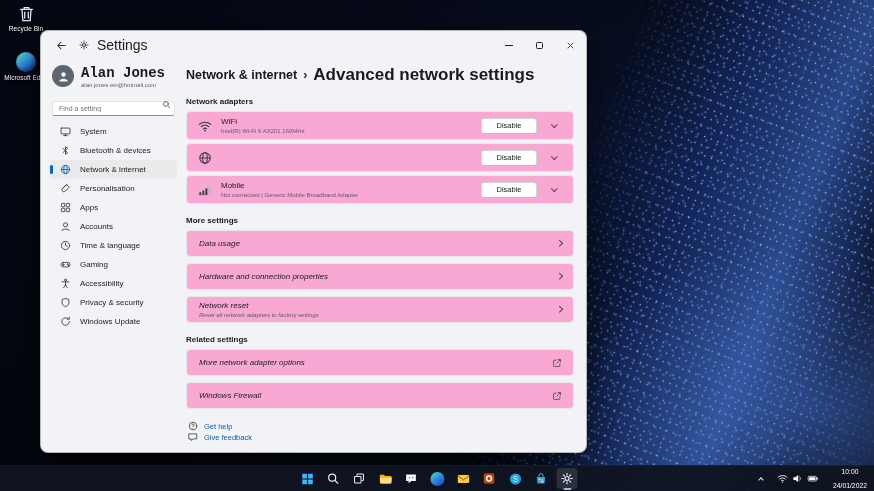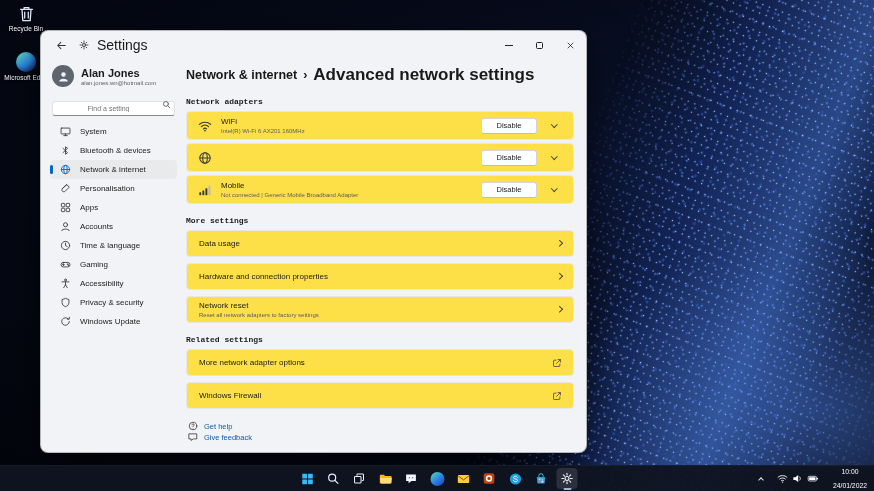--- a/index.html
+++ b/index.html
@@ -34,44 +34,44 @@
   .wtitle { font-size:14px; color:#1b1b1b; }
   .controls { position:absolute; right:0; top:0; height:28px; display:flex; }
   .controls button { width:31px; height:28px; border:none; background:transparent; display:flex; align-items:center; justify-content:center; color:#222; cursor:pointer; }
   .min-glyph { display:block; width:8px; height:1px; background:#222; }
   .max-glyph { display:block; width:7px; height:7px; border:1px solid #222; border-radius:1.5px; }
 
   
   .sidebar { position:absolute; left:0; top:28px; bottom:0; width:145px; padding:4px 9px 0; }
   .userrow { display:flex; align-items:center; gap:7px; height:26px; margin:0 2px 8px; cursor:pointer; }
   .avatar { width:22px; height:22px; border-radius:50%; background:#5d6570; display:flex; align-items:center; justify-content:center; flex:0 0 auto; }
-  .uname { font-size:11px; font-weight:700; color:#1b1b1b; }
+  .uname { font-size:14px; font-weight:700; color:#1b1b1b;font-family:Liberation Mono, monospace; }
   .uemail { font-size:6px; color:#5f5f5f; margin-top:1px; }
   .searchbox { position:relative; height:15px; margin:0 2px 10px; }
   .searchbox input { width:100%; height:100%; background:#fff; border:1px solid #e3e3e3; border-bottom:1px solid #898989;
-    border-radius:3px; font-size:7px; padding:0 16px 0 6px; color:#333; outline:none;text-align:center; }
+    border-radius:3px; font-size:7px; padding:0 16px 0 6px; color:#333; outline:none; }
   .searchbox input::placeholder { color:#757575; }
   .searchbox .mag { position:absolute; right:4px; top:3px; color:#555; }
   .nav { display:flex; flex-direction:column; }
   .navitem { position:relative; height:19px; display:flex; align-items:center; gap:9px; padding-left:10px; border-radius:4px; color:#3f3f3f; cursor:pointer; }
   .navitem span { font-size:8px; color:#1b1b1b; white-space:nowrap; }
   .navitem.sel { background:#e9eaec; }
   .navitem.sel::before { content:""; position:absolute; left:0; top:5px; bottom:5px; width:3px; border-radius:2px; background:#0067c0; }
   .navitem.sel { color:#0067c0; }
 
   
   .main { position:absolute; left:145px; top:28px; right:0; bottom:0; padding:6px 12px 0 0; overflow:hidden; }
   .crumbs { display:flex; align-items:center; gap:6px; margin-bottom:2px; }
   .crumb-parent { font-size:12.5px; font-weight:600; color:#1a1a1a; cursor:pointer; }
   .crumb-sep { font-size:12.5px; font-weight:600; color:#1a1a1a; }
   .crumb-cur { font-size:17px; font-weight:700; color:#1a1a1a; }
-  .sechead { font-size:8px; font-weight:700; color:#1b1b1b; margin:12px 0 5px;font-family:Liberation Mono, monospace; }
-  .card { background:#fde047; border:1px solid #e7e7e9; border-radius:4px; display:flex; align-items:center; padding:0 11px; cursor:pointer; }
+  .sechead { font-size:8px; font-weight:700; color:#1b1b1b; margin:12px 0 5px; }
+  .card { background:#f9a8d4; border:1px solid #e7e7e9; border-radius:4px; display:flex; align-items:center; padding:0 11px; cursor:pointer; }
   .adapter { height:29px; margin-bottom:3px; }
-  .srow { height:27px; margin-bottom:6px; }
+  .srow { height:27px; margin-bottom:6px;font-style:italic; }
   .card .txt { margin-left:9px; display:flex; flex-direction:column; justify-content:center; }
   .card .title { font-size:8px; color:#1b1b1b; }
   .card .sub { font-size:6px; color:#5d5d5d; margin-top:1.5px; }
   .rside { margin-left:auto; display:flex; align-items:center; gap:9px; }
   .btn { height:16px; width:56px; font-size:7.5px; display:flex; align-items:center; justify-content:center;
     background:#fefefe; border:1px solid #d4d4d4; border-bottom-color:#bdbdbd; border-radius:3px; color:#1b1b1b; cursor:pointer; }
   .chevbtn { background:transparent; border:none; width:16px; height:16px; display:flex; align-items:center; justify-content:center; cursor:pointer; }
   .chev { width:4.5px; height:4.5px; border-right:1.2px solid #464646; border-bottom:1.2px solid #464646; display:block; }
   .chev.down { transform:rotate(45deg); margin-top:-2px; }
   .chev.right { transform:rotate(-45deg); margin-right:1px; }

